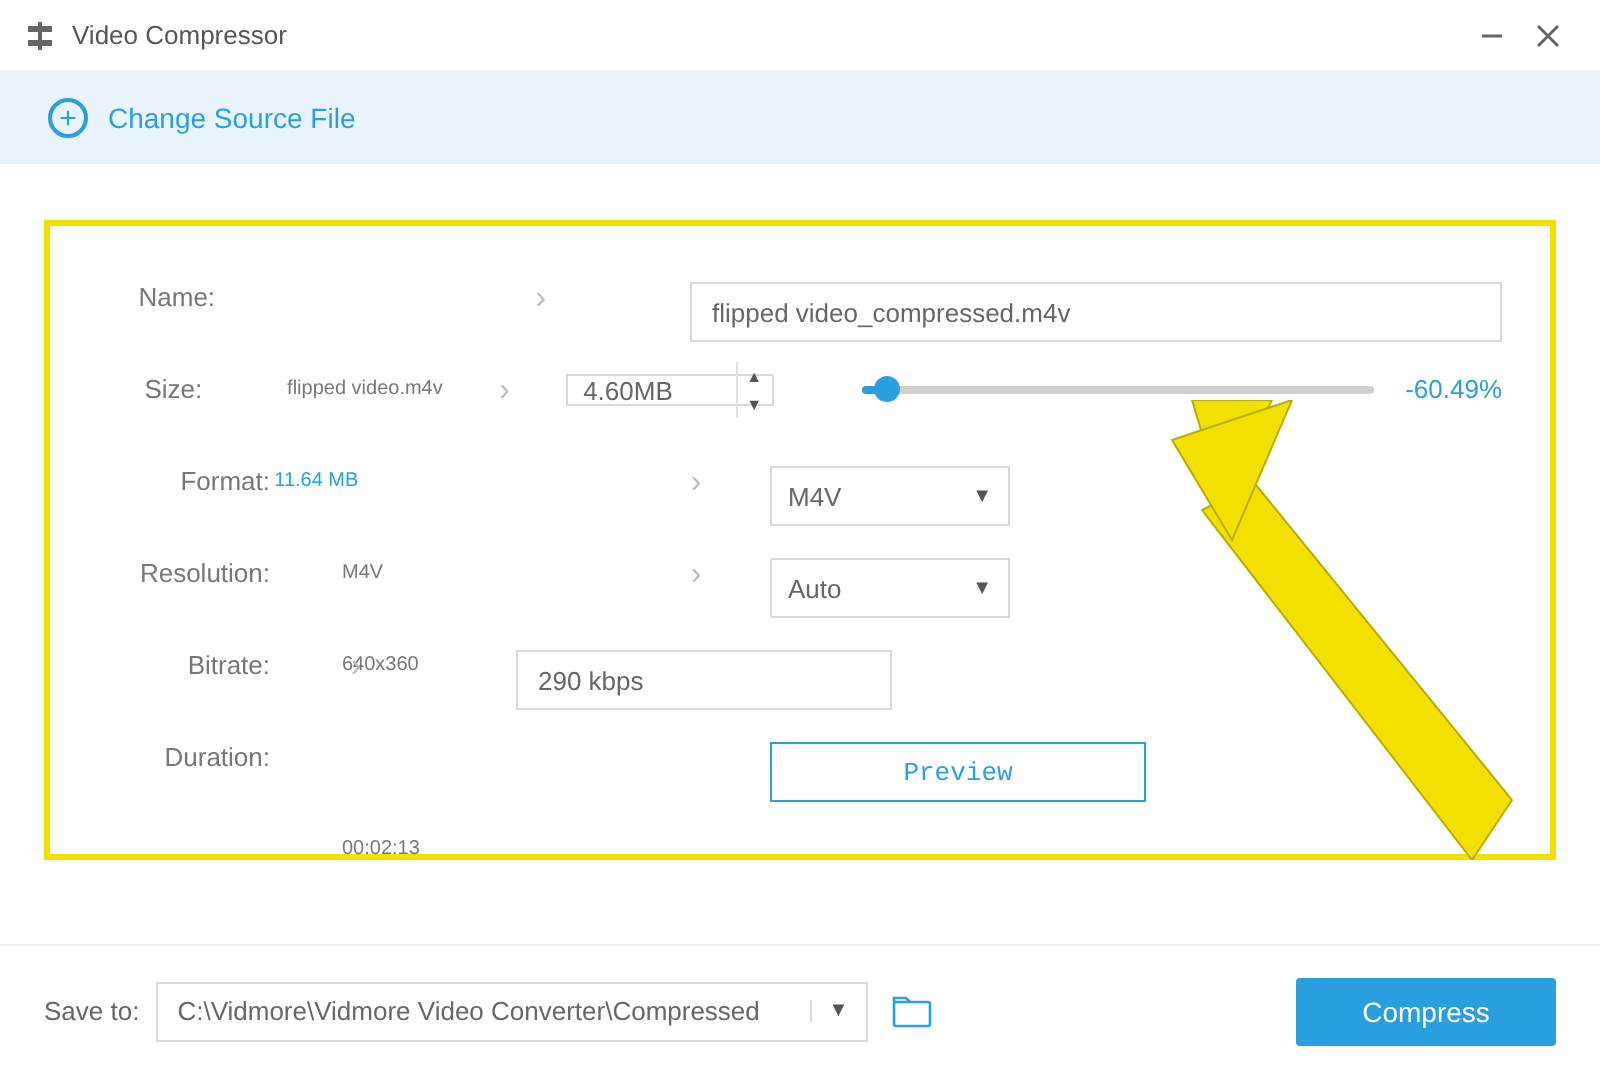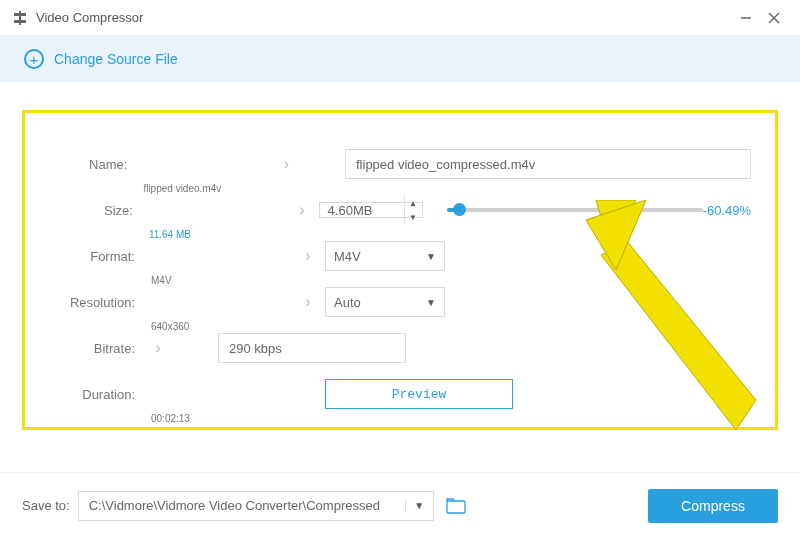--- a/index.html
+++ b/index.html
@@ -9,21 +9,21 @@
 .titlebar .app-icon { width: 16px; height: 16px; margin-right: 8px; display: flex; align-items: center; justify-content: center; }
 .titlebar .title { font-size: 13px; color: #555; flex: 1; }
 .titlebar .win-btn { width: 28px; height: 28px; display: flex; align-items: center; justify-content: center; color: #666; cursor: pointer; }
 
 .topbar { height: 46px; background: #e9f3fb; display: flex; align-items: center; padding: 0 24px; }
 .add-btn { display: flex; align-items: center; color: #2a9fe0; font-size: 14px; cursor: pointer; }
 .add-btn .plus { width: 20px; height: 20px; border: 2px solid #2a9fe0; border-radius: 50%; display: flex; align-items: center; justify-content: center; margin-right: 10px; font-size: 15px; line-height: 1; color:#2a9fe0; }
 
 .panel { position: absolute; left: 22px; top: 110px; width: 756px; height: 320px; border: 3px solid #f2e100; background: #fff; padding: 28px 24px 16px 24px; }
 
-.row { display: flex; align-items: center; height: 46px; }
+.row { display: flex; align-items: flex-start; height: 46px; gap: 20px; }
 .row .label { width: 92px; text-align: right; color: #777; font-size: 13px; padding-right: 6px; }
 .row .orig { width: 150px; font-size: 10px; color: #777; padding-left: 10px; margin-top: 48px; }
 .row .orig.blue { color: #2a9fe0; }
 .row .chev { width: 34px; color: #bbb; font-size: 16px; display:flex; align-items:center; justify-content:center; }
 .row .ctrl { flex: 0 0 auto; }
 
 .text-input { height: 30px; border: 1px solid #d8d8d8; padding: 0 10px; font-size: 13px; color: #666; background: #fff; margin-left: 43px; }
 .text-input.wide { width: 406px; }
 .text-input.narrow { width: 188px; }
 
@@ -32,21 +32,21 @@
 .spin .arrows { width: 18px; display: flex; flex-direction: column; border-left: 1px solid #e3e3e3; }
 .spin .arrows div { height: 14px; display:flex; align-items:center; justify-content:center; font-size:8px; color:#555; cursor:pointer; }
 
 .select { width: 120px; height: 30px; border: 1px solid #d8d8d8; display: flex; align-items: center; padding: 0 8px; font-size: 13px; color: #666; cursor: pointer; }
 .select .caret { margin-left: auto; font-size: 10px; color: #555; }
 
 .slider-wrap { display: flex; align-items: center; margin-left: 24px; flex: 1; }
 .slider-track { position: relative; height: 4px; width: 256px; background: #cfcfcf; border-radius: 2px; }
 .slider-fill { position: absolute; left: 0; top: 0; height: 4px; background: #2a9fe0; border-radius: 2px; width: 5%; }
 .slider-thumb { position: absolute; top: -5px; width: 13px; height: 13px; background: #2a9fe0; border-radius: 50%; left: 5%; margin-left: -6px; cursor: pointer; }
-.pct { margin-left: 0; color: #2a9fe0; font-size: 13px; }
+.pct { margin-left: 16px; color: #2a9fe0; font-size: 13px; }
 
 .preview-btn { width: 188px; height: 30px; border: 1px solid #2a9fe0; color: #2a9fe0; background: #fff; font-size: 13px; display:flex; align-items:center; justify-content:center; cursor:pointer;font-family:Liberation Mono, monospace; }
 
 .bottombar { position: absolute; left: 0; right: 0; bottom: 0; height: 66px; border-top: 1px solid #eee; display: flex; align-items: center; padding: 0 22px; }
 .save-lbl { color: #666; font-size: 13px; margin-right: 8px; }
 .path-select { display: flex; align-items: center; height: 30px; border: 1px solid #d8d8d8; width: 356px; }
 .path-select .path-text { flex: 1; padding: 0 10px; font-size: 13px; color: #666; overflow: hidden; white-space: nowrap; }
 .path-select .dd { width: 28px; border-left: 1px solid #d8d8d8; display:flex; align-items:center; justify-content:center; font-size:10px; color:#555; cursor:pointer; }
 .folder-btn { width: 24px; height: 20px; margin-left: 10px; color: #2a9fe0; cursor: pointer; display:flex; align-items:center; justify-content:center; }
 .compress-btn { margin-left: auto; width: 130px; height: 34px; background: #2a9fe0; color: #fff; border: none; font-size: 14px; border-radius: 2px; cursor: pointer; }

